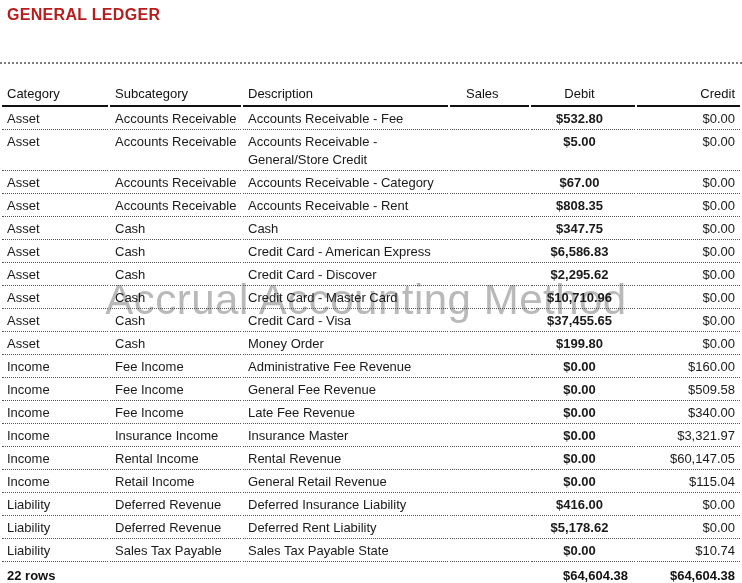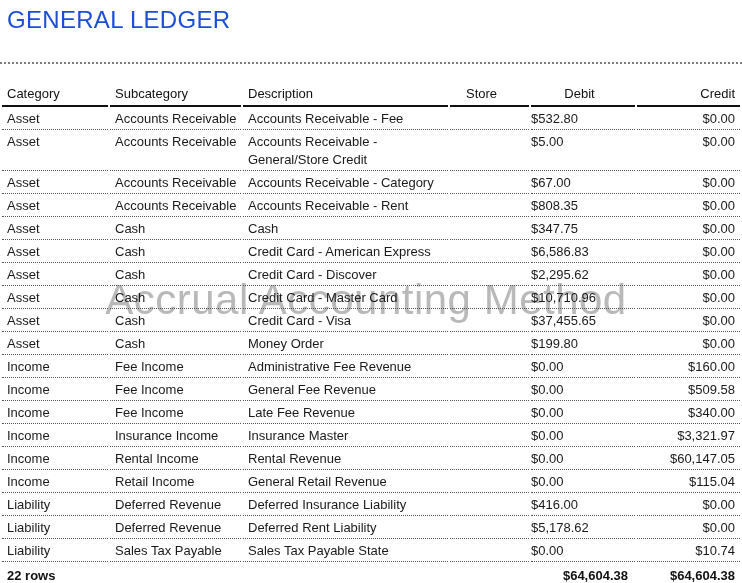--- a/index.html
+++ b/index.html
@@ -13,24 +13,24 @@
     font-family: "Liberation Sans", "DejaVu Sans", sans-serif;
     color: #1a1a1a;
     overflow: hidden;
   }
 
   
   .page-title {
     position: absolute;
     left: 7px;
     top: 6px;
-    font-size: 24px;
-    font-weight: normal;
+    font-size: 16px;
+    font-weight: bold;
     letter-spacing: 0.3px;
-    color: #1d4ed8;
+    color: #b91c1c;
   }
   .report-for-block {
     position: absolute;
     left: 489px;
     top: 12px;
   }
   .report-for-label {
     font-size: 11px;
     color: var(--muted_label, #9b9b9b);
     letter-spacing: 0.4px;
@@ -100,21 +100,21 @@
   th.h-debit  { text-align: center; padding-left: 0; padding-right: 7px; }
   th.h-credit { text-align: right; padding-left: 0; padding-right: 5px; }
 
   tbody td {
     padding: 3px 0 1px 5px;
     line-height: 18px;
     border-bottom: 1px dotted #555;
     vertical-align: top;
     color: #1a1a1a;
   }
-  tbody td.t-debit  { text-align: left; padding-left: 0; padding-right: 7px; white-space: nowrap; }
+  tbody td.t-debit  { text-align: center; padding-left: 0; padding-right: 7px; white-space: nowrap; font-weight: bold; }
   tbody td.t-credit { text-align: right; padding-left: 0; padding-right: 5px; white-space: nowrap; }
 
   tfoot td {
     font-weight: bold;
     padding: 5px 0 2px 5px;
     line-height: 18px;
     border-bottom: none;
     color: #111;
   }
   tfoot td.t-debit  { text-align: right; padding-left: 0; padding-right: 7px; }
@@ -139,21 +139,21 @@
       <col class="c-description">
       <col class="c-code">
       <col class="c-debit">
       <col class="c-credit">
     </colgroup>
     <thead>
       <tr>
         <th>Category</th>
         <th>Subcategory</th>
         <th>Description</th>
-        <th class="h-code">Store</th>
+        <th class="h-code">Sales</th>
         <th class="h-debit">Debit</th>
         <th class="h-credit">Credit</th>
       </tr>
     </thead>
     <tbody>
         <tr>
     <td>Asset</td>
     <td>Accounts Receivable</td>
     <td>Accounts Receivable - Fee</td>
     <td></td>

